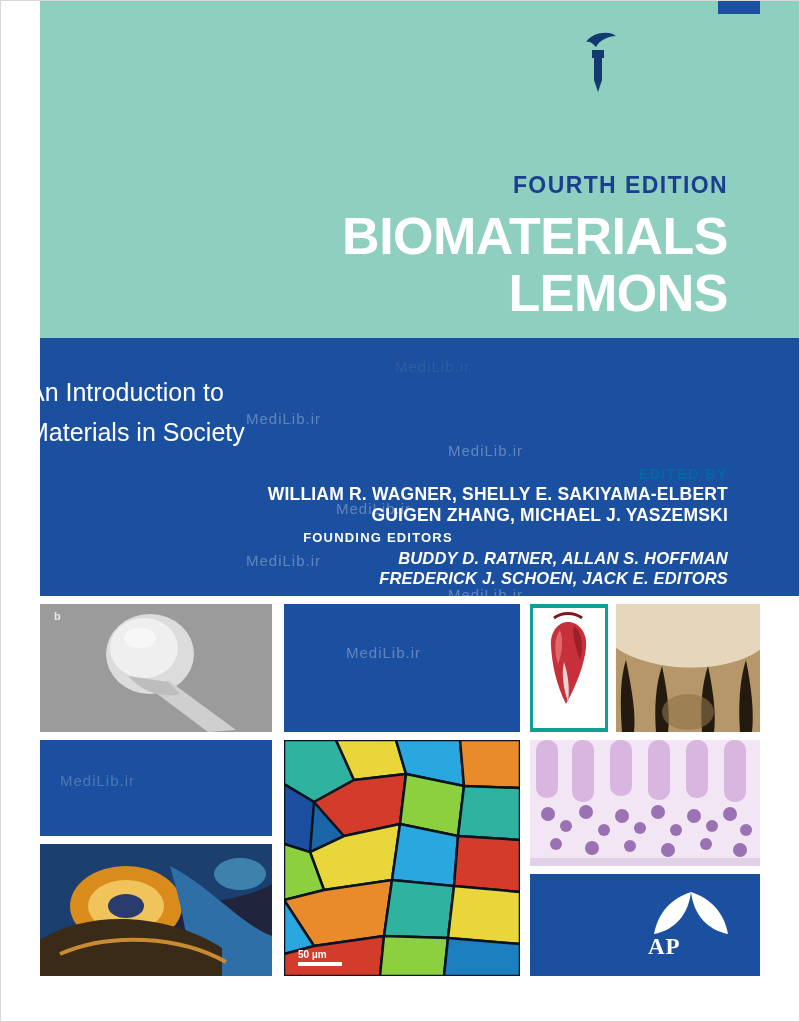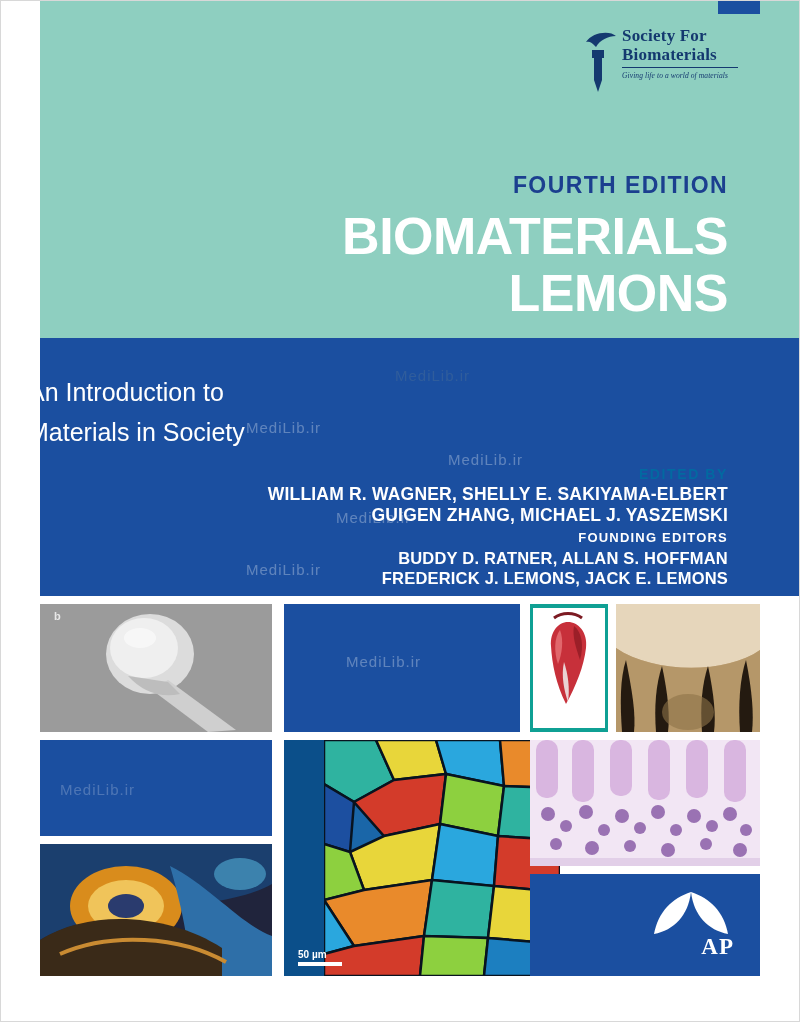--- a/index.html
+++ b/index.html
@@ -163,37 +163,38 @@
     font-size: 17.5px;
     font-weight: bold;
     line-height: 21px;
     letter-spacing: .2px;
   }
   .foundinglabel {
     position: absolute;
     right: 72px;
     top: 530px;
     width: 700px;
-    text-align: right;
+    text-align: center;
     color: #ffffff;
     font-size: 13px;
     font-weight: bold;
     letter-spacing: 1.2px;
   }
   .founders {
     position: absolute;
     right: 72px;
     top: 548px;
     width: 700px;
     text-align: right;
     color: #ffffff;
     font-size: 16.5px;
     font-weight: bold;
     line-height: 20px;
     letter-spacing: .2px;
+    font-style: italic;
   }
   
   .mosaic {
     position: absolute;
     left: 0;
     top: 596px;
     width: 800px;
     height: 426px;
     background: #ffffff;
   }
@@ -225,21 +226,20 @@
     left: 616px; top: 8px; width: 144px; height: 128px;
     background: #c9ab7d;
   }
   .tile-blue-small {
     left: 40px; top: 144px; width: 232px; height: 96px;
     background: #1b4fa0;
   }
   .tile-grains {
     left: 284px; top: 144px; width: 236px; height: 236px;
     background: #0b4f8a;
-    padding-left: 40px;
   }
   .tile-purple {
     left: 530px; top: 144px; width: 230px; height: 126px;
     background: #efe2f0;
   }
   .tile-polar {
     left: 40px; top: 248px; width: 232px; height: 132px;
     background: #2a2f4a;
   }
   .tile-ap {
@@ -271,37 +271,36 @@
   }
   .ap-logo .leaf {
     position: absolute;
     left: 0; top: 0;
     width: 86px; height: 46px;
   }
   .ap-logo .ap-text {
     position: absolute;
     left: 0; top: 44px;
     width: 86px;
-    text-align: right;
+    text-align: left;
     color: #ffffff;
     font-family: "Liberation Serif", serif;
     font-size: 23px;
     font-weight: bold;
     letter-spacing: 1px;
   }
   
   .wm {
     position: absolute;
     color: rgba(255,255,255,0.30);
     font-size: 15px;
     letter-spacing: 1px;
     font-family: "Liberation Sans", sans-serif;
     pointer-events: none;
     white-space: nowrap;
-    margin-top: 9px;
   }
   .wm.dark { color: rgba(90,120,150,0.35); }
   
   .frame {
     position: absolute;
     left: 0; top: 0; right: 0; bottom: 0;
     border: 1px solid #d8d8d8;
     pointer-events: none;
   }
 </style>
@@ -316,26 +315,20 @@
 
   <div class="society-logo">
     <div class="flame-box">
       <svg width="40" height="64" viewBox="0 0 40 64" xmlns="http://www.w3.org/2000/svg">
         <path d="M6 12 C12 2, 30 0, 36 6 C28 6, 20 10, 16 17 C12 12, 9 11, 6 12 Z" fill="#14396f"></path>
         <rect x="12" y="20" width="12" height="8" fill="#14396f"></rect>
         <rect x="14" y="28" width="8" height="22" fill="#14396f"></rect>
         <path d="M14 50 L22 50 L18 62 Z" fill="#14396f"></path>
       </svg>
     </div>
-    <div class="logo-text">
-      <div class="l1">Society For</div>
-      <div class="l2">Biomaterials</div>
-      <div class="rule"></div>
-      <div class="l3">Giving life to a world of materials</div>
-    </div>
   </div>
 
   <div class="edition">FOURTH EDITION</div>
 
   <div class="maintitle">
     <div>BIOMATERIALS</div>
     <div>LEMONS</div>
   </div>
 
   <div class="blue-band"></div>
@@ -348,21 +341,21 @@
 
   <div class="editedby">EDITED BY</div>
   <div class="editors">
     <div>WILLIAM R. WAGNER, SHELLY E. SAKIYAMA-ELBERT</div>
     <div>GUIGEN ZHANG, MICHAEL J. YASZEMSKI</div>
   </div>
 
   <div class="foundinglabel">FOUNDING EDITORS</div>
   <div class="founders">
     <div>BUDDY D. RATNER, ALLAN S. HOFFMAN</div>
-    <div>FREDERICK J. LEMONS, JACK E. LEMONS</div>
+    <div>FREDERICK J. SCHOEN, JACK E. EDITORS</div>
   </div>
 
   <div class="wm dark" style="left:395px; top:358px;">MediLib.ir</div>
   <div class="wm" style="left:246px; top:410px;">MediLib.ir</div>
   <div class="wm" style="left:448px; top:442px;">MediLib.ir</div>
   <div class="wm" style="left:336px; top:500px;">MediLib.ir</div>
   <div class="wm" style="left:246px; top:552px;">MediLib.ir</div>
   <div class="wm" style="left:448px; top:586px;">MediLib.ir</div>
 
   <div class="mosaic">

